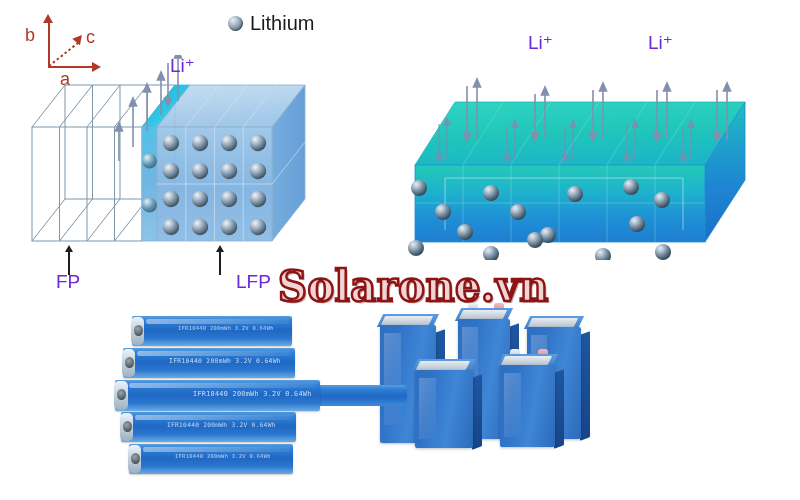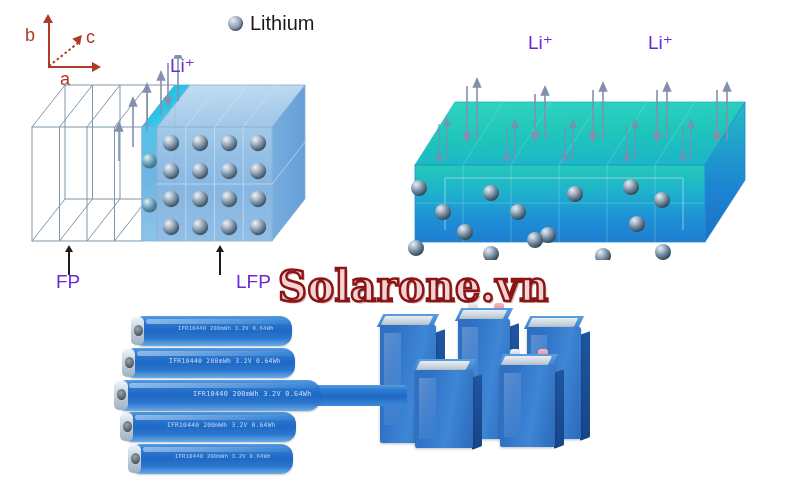--- a/index.html
+++ b/index.html
@@ -43,21 +43,21 @@
     font-family:"DejaVu Serif","Liberation Serif",serif;
     font-weight:bold;font-size:40px;letter-spacing:.5px;
     color:#f3d4d4;
     -webkit-text-stroke:2.5px #8d1414;
     text-shadow:2px 2px 0 rgba(120,20,20,.35);
     transform:scaleY(1.06);
   }
 
   
   #cyl-group{position:absolute;left:105px;top:312px;width:215px;height:180px;}
-  .cyl{position:absolute;height:30px;border-radius:12px;
+  .cyl{position:absolute;height:30px;border-radius:2px;
      background:linear-gradient(180deg,#5a9ee0 0%, #2f7fd4 16%, #1f68c4 48%, #2a76cd 74%, #6aaae6 100%);
      box-shadow:0 1px 2px rgba(0,0,0,.22);}
   .cyl .cap{position:absolute;left:-1px;top:1px;width:13px;height:28px;border-radius:5px;
      background:linear-gradient(180deg,#eef3f8 0%,#c9d6e2 40%,#9fb2c2 100%);}
   .cyl .term{position:absolute;left:2px;top:9px;width:9px;height:11px;border-radius:50%;
      background:radial-gradient(circle at 40% 35%,#9aa6ae,#4e5a63 70%,#2e363c 100%);}
   .cyl .ctext{position:absolute;left:46px;top:9px;font-size:5.4px;color:#cfe2f5;
      letter-spacing:.3px;font-family:"DejaVu Sans Mono","Liberation Mono",monospace;opacity:.85;}
   .cyl .gloss{position:absolute;left:14px;right:3px;top:3px;height:5px;border-radius:4px;
      background:linear-gradient(90deg,rgba(255,255,255,.45),rgba(255,255,255,.05));}

